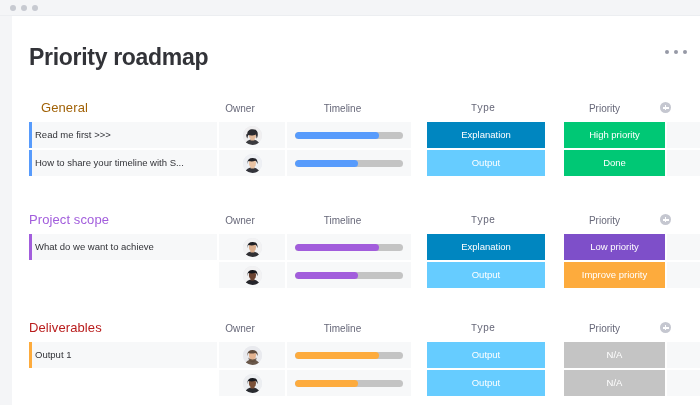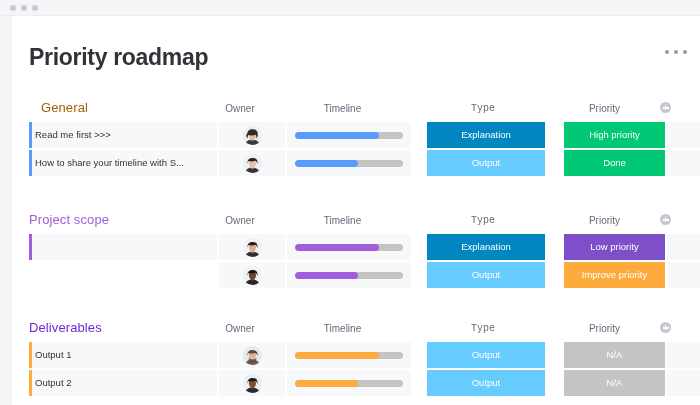--- a/index.html
+++ b/index.html
@@ -175,20 +175,21 @@
         <div class="group" style="top: 196px;">
           <div class="group-title" style="color: rgb(162, 93, 220);">Project scope</div>
           <div class="colhead owner">Owner</div>
           <div class="colhead timeline">Timeline</div>
           <div class="colhead type">Type</div>
           <div class="colhead priority">Priority</div>
           <div class="plus"></div>
           <div class="row" style="top: 22px;">
             <div class="cell cell-name">
               <span class="accent" style="background: rgb(162, 93, 220);"></span>
+              <span class="name-text">What do we want to achieve</span>
             </div>
             <div class="cell cell-owner">
               <div class="avatar">
                 <svg viewBox="0 0 19 19" xmlns="http://www.w3.org/2000/svg">
                   <rect width="19" height="19" fill="#f2f2f3"></rect>
                   <path d="M2.2 19c.6-3.6 3.5-5.4 7.3-5.4s6.7 1.8 7.3 5.4z" fill="#1f2024" opacity=".92"></path>
                   <path d="M7.6 11.4h3.8v3.1H7.6z" fill="#d9ad8c"></path>
                   <ellipse cx="9.5" cy="8.9" rx="3.6" ry="4.2" fill="#d9ad8c"></ellipse>
                   <path d="M4.4 8.7c0-2.9 2-4.8 5.1-4.8s5.1 1.9 5.1 4.8c0 .5 0 .9-.1 1.2-.5-1.8-1.4-2.8-2.2-3.1-2 .9-4.8.9-6.8.2-.6.6-1 1.6-1.1 2.9-.1-.3 0-.7 0-1.2z" fill="#1f2024"></path>
                 </svg>
@@ -219,21 +220,21 @@
               <div class="track">
                 <div class="fill" style="width: 58%; background: rgb(162, 93, 220);"></div>
               </div>
             </div>
             <div class="chip chip-type" style="background: rgb(102, 204, 255);">Output</div>
             <div class="chip chip-priority" style="background: rgb(253, 171, 61);">Improve priority</div>
             <div class="tail"></div>
           </div>
         </div>
         <div class="group" style="top: 304px;">
-          <div class="group-title" style="color: #6d28d9;">Deliverables</div>
+          <div class="group-title" style="color: #b91c1c;">Deliverables</div>
           <div class="colhead owner">Owner</div>
           <div class="colhead timeline">Timeline</div>
           <div class="colhead type">Type</div>
           <div class="colhead priority">Priority</div>
           <div class="plus"></div>
           <div class="row" style="top: 22px;">
             <div class="cell cell-name">
               <span class="accent" style="background: rgb(253, 171, 61);"></span>
               <span class="name-text">Output 1</span>
             </div>
@@ -252,24 +253,20 @@
             <div class="cell cell-timeline">
               <div class="track">
                 <div class="fill" style="width: 78%; background: rgb(253, 171, 61);"></div>
               </div>
             </div>
             <div class="chip chip-type" style="background: rgb(102, 204, 255);">Output</div>
             <div class="chip chip-priority" style="background: rgb(196, 196, 196);">N/A</div>
             <div class="tail"></div>
           </div>
           <div class="row" style="top: 50px;">
-            <div class="cell cell-name">
-              <span class="accent" style="background: rgb(253, 171, 61);"></span>
-              <span class="name-text">Output 2</span>
-            </div>
             <div class="cell cell-owner">
               <div class="avatar">
                 <svg viewBox="0 0 19 19" xmlns="http://www.w3.org/2000/svg">
                   <rect width="19" height="19" fill="#eceef1"></rect>
                   <path d="M2.2 19c.6-3.6 3.5-5.4 7.3-5.4s6.7 1.8 7.3 5.4z" fill="#181a1f" opacity=".92"></path>
                   <path d="M7.6 11.4h3.8v3.1H7.6z" fill="#7b5138"></path>
                   <ellipse cx="9.5" cy="8.9" rx="3.6" ry="4.2" fill="#7b5138"></ellipse>
                   <path d="M4.4 8.7c0-2.9 2-4.8 5.1-4.8s5.1 1.9 5.1 4.8c0 .5 0 .9-.1 1.2-.5-1.8-1.4-2.8-2.2-3.1-2 .9-4.8.9-6.8.2-.6.6-1 1.6-1.1 2.9-.1-.3 0-.7 0-1.2z" fill="#181a1f"></path>
                 </svg>
               </div>

